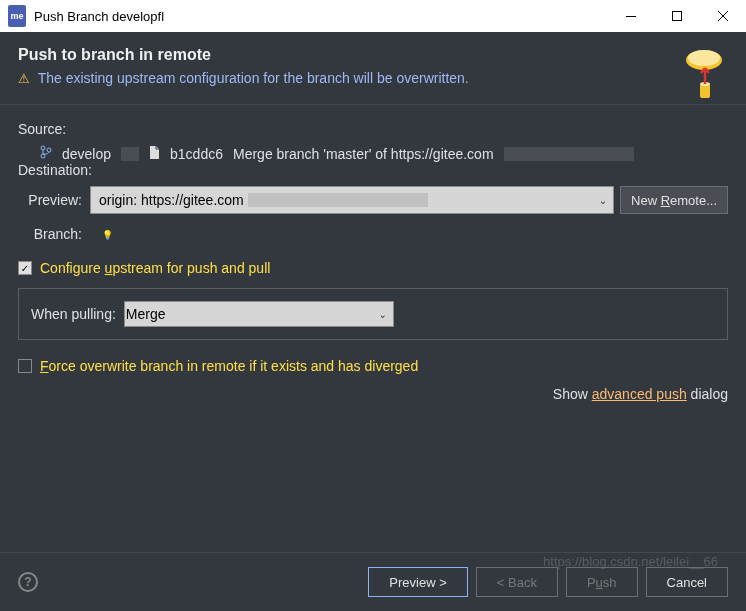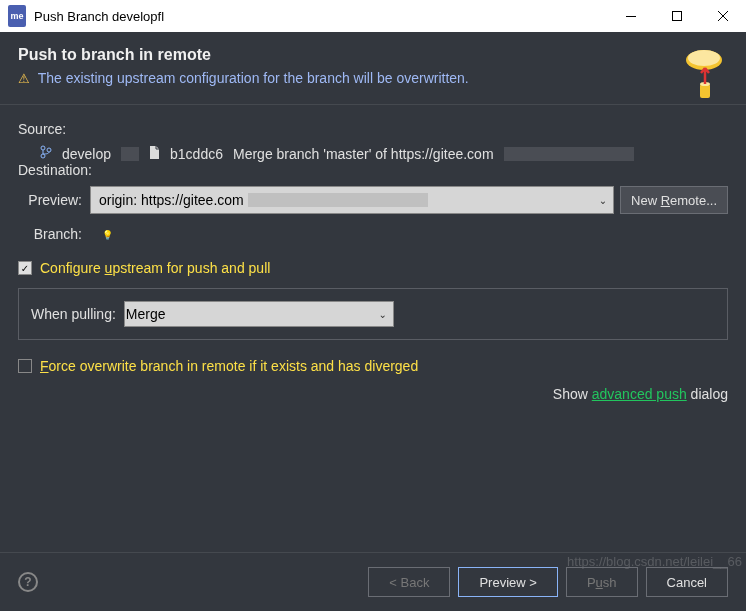--- a/index.html
+++ b/index.html
@@ -38,30 +38,30 @@
     .checkbox-row { display: flex; align-items: center; gap: 8px; margin: 18px 0 12px 0; }
     .checkbox { width: 14px; height: 14px; border: 1px solid #888; display: flex; align-items: center; justify-content: center; font-size: 10px; }
     .checkbox.checked { background: #e0e0e0; color: #000; }
     .check-label { color: #fde047; }
     .check-label u { text-decoration: underline; }
     
     .sub-panel { border: 1px solid #5a5d64; padding: 12px; margin-bottom: 14px; display: flex; align-items: center; gap: 8px; }
     .sub-dropdown { width: 270px; height: 26px; background: #d6d6d6; color: #000; border: 1px solid #888; display: flex; align-items: center; padding: 0 1px; position: relative; }
     
     .advanced-row { text-align: right; margin-top: 10px; color: #e0e0e0; }
-    .advanced-link { color: #22c55e; text-decoration: underline; }
+    .advanced-link { color: #fdba74; text-decoration: underline; }
     
     .footer { position: absolute; bottom: 0; left: 0; right: 0; padding: 14px 18px; display: flex; align-items: center; gap: 8px; border-top: 1px solid #45494f; }
     .help-icon { width: 20px; height: 20px; border: 2px solid #888; border-radius: 50%; display: flex; align-items: center; justify-content: center; font-size: 12px; font-weight: bold; color: #888; }
     .footer-spacer { flex: 1; }
     .footer-btn { height: 30px; padding: 0 20px; background: transparent; border: 1px solid #6a6d74; color: #e0e0e0; font-size: 13px; }
     .footer-btn.disabled { color: #777; }
     .footer-btn.default { border-color: #8ab4f8; }
     
-    .watermark { position: absolute; bottom: 42px; right: 4px; color: rgba(200,200,200,0.25); font-size: 13px; }
+    .watermark { position: absolute; bottom: 42px; right: 28px; color: rgba(200,200,200,0.25); font-size: 13px; }
   </style>
 </head>
 <body>
 
 <div class="titlebar">
   <div class="titlebar-icon">me</div>
   <div class="titlebar-title">Push Branch developfl</div>
   <div class="win-controls">
     <div class="win-btn">
       <svg width="10" height="1">
@@ -160,17 +160,17 @@
   <div class="advanced-row">
     <span>Show </span><a class="advanced-link">advanced push</a><span> dialog</span>
   </div>
 </div>
 
 <div class="watermark">https://blog.csdn.net/leilei__66</div>
 
 <div class="footer">
   <div class="help-icon">?</div>
   <div class="footer-spacer"></div>
+  <button class="footer-btn default">Preview &gt;</button>
   <button class="footer-btn disabled">&lt; Back</button>
-  <button class="footer-btn default">Preview &gt;</button>
   <button class="footer-btn disabled">P<u>u</u>sh</button>
   <button class="footer-btn">Cancel</button>
 </div>
 
 </body></html>

